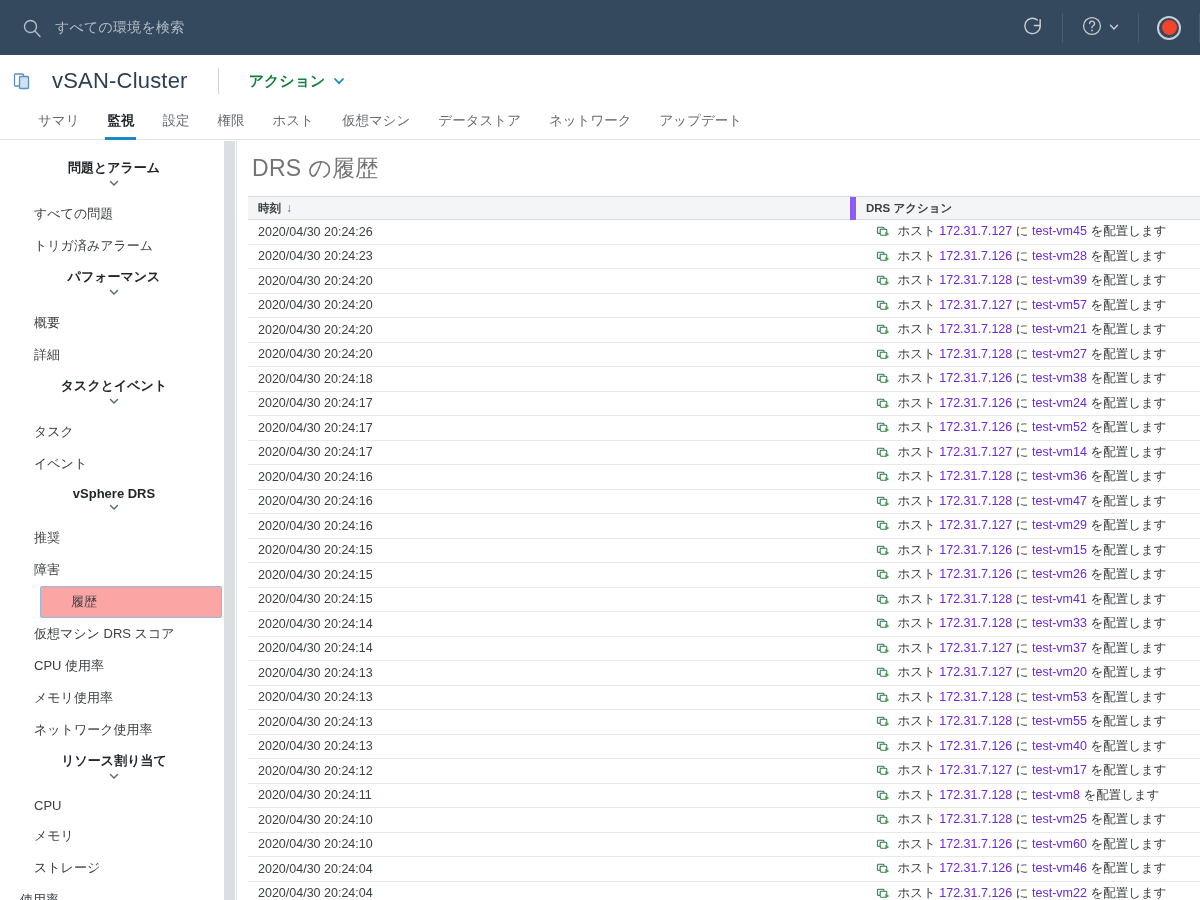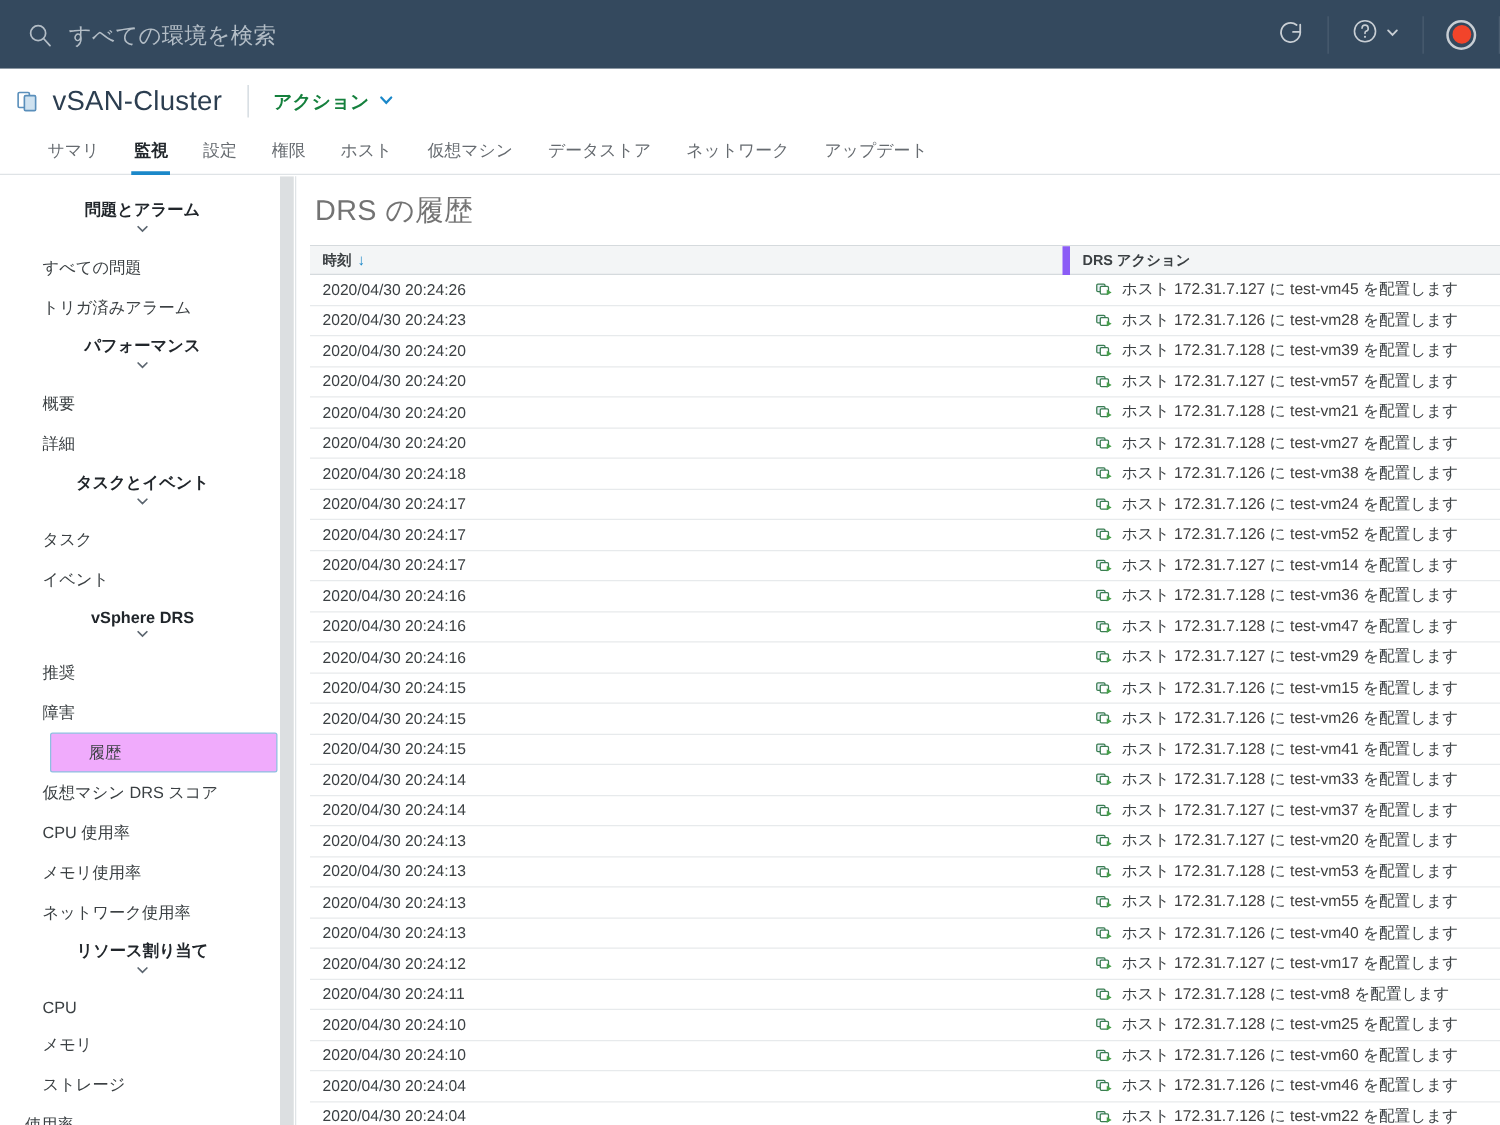--- a/index.html
+++ b/index.html
@@ -18,21 +18,21 @@
     width: 1200px; height: 55px;
     background: #34495e;
     display: flex; align-items: center;
   }
   .search-wrap {
     display: flex; align-items: center;
     margin-left: 22px; gap: 13px;
   }
   .search-icon { width: 20px; height: 20px; display: block; }
   .search-placeholder {
-    color: #b3bdc6; font-size: 18px; letter-spacing: .2px;
+    color: #b3bdc6; font-size: 14px; letter-spacing: .2px;
   }
   .topbar-right {
     position: absolute; right: 0; top: 0; height: 55px;
     display: flex; align-items: center;
   }
   .tb-btn {
     height: 55px; display: flex; align-items: center; justify-content: center;
     padding: 0 18px; position: relative;
   }
   .tb-sep {
@@ -49,20 +49,21 @@
   }
   .chev-sm { margin-left: 5px; }
 
   
   .obj-header {
     position: absolute; top: 55px; left: 0;
     width: 1200px; height: 52px;
     background: #fff;
     display: flex; align-items: center;
     padding-left: 12px;
+    gap: 10px;
   }
   .cluster-icon { width: 20px; height: 20px; flex: none; }
   .obj-title {
     font-size: 22px; color: #2c3e50; margin-left: 10px;
     font-weight: 400; letter-spacing: .2px;
   }
   .obj-divider {
     width: 1px; height: 26px; background: #cdd5db; margin: 0 20px;
   }
   .actions-menu {
@@ -106,21 +107,21 @@
   }
   .sb-item {
     padding: 6px 14px 6px 30px;
     font-size: 13px; color: #3b4043;
     border: 1px solid transparent;
     margin: 0 4px 0 3px;
     border-radius: 2px;
   }
   .sb-item.top { padding-left: 16px; }
   .sb-item.selected {
-    background: #f0abfc;
+    background: #fca5a5;
     border: 1px solid #8ebfe0;
     margin-left: 40px;
   }
   .sb-scroll-track {
     position: absolute; top: 0; right: 1px; width: 11px; height: 759px;
     background: #dcdfe1;
   }
 
   
   .content {
@@ -157,21 +158,21 @@
     gap: 29px;
   }
   .td {
     font-size: 12.5px; color: #3b4043;
     display: flex; align-items: center;
     height: 24.5px; padding-left: 10px;
   }
   .td.c-time { width: 608px; }
   .td.c-act  { width: 344px; gap: 6px; }
   .vm-icon { width: 15px; height: 15px; flex: none; display: block; }
-  .lnk { color: #404040; }
+  .lnk { color: #6d28d9; }
   .act-text { white-space: nowrap; font-size: 12.5px; }
 </style>
 </head>
 <body>
 
 <div class="topbar">
   <div class="search-wrap">
     <span class="search-icon">
       <svg viewBox="0 0 20 20" width="20" height="20" fill="none" stroke="#b3bdc6" stroke-width="1.4">
         <circle cx="8.5" cy="8.5" r="6"></circle>

